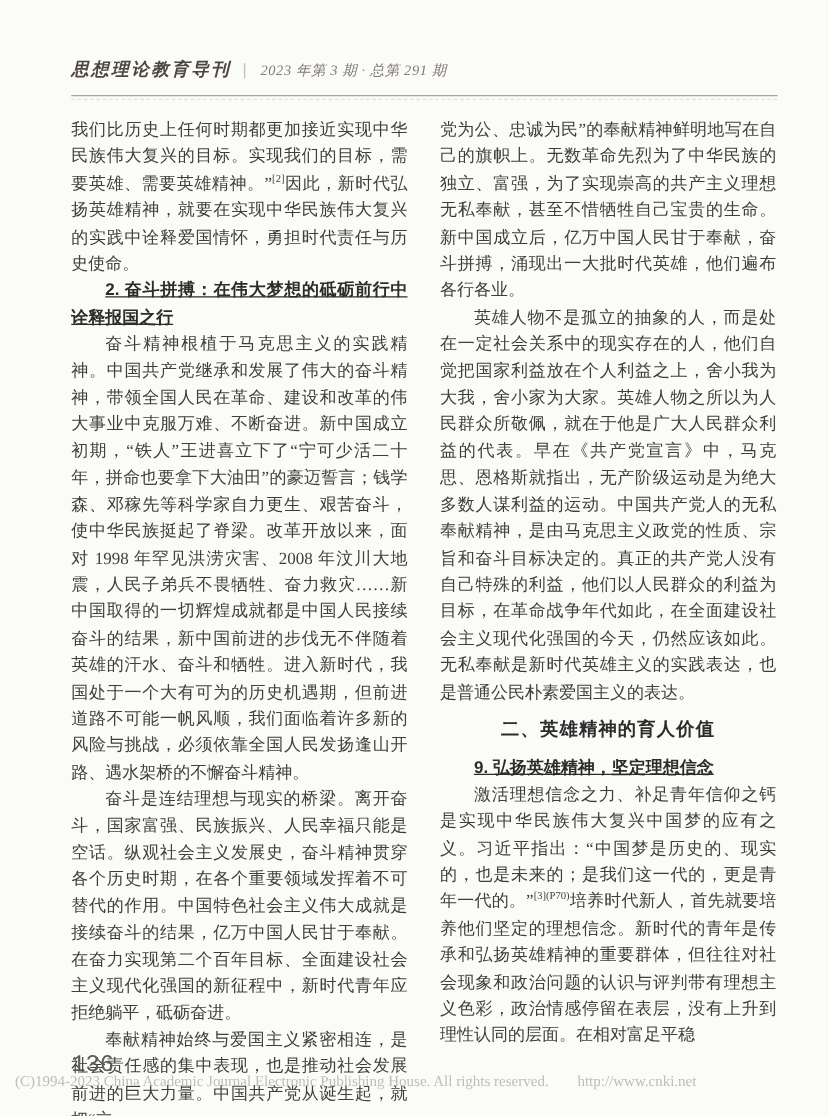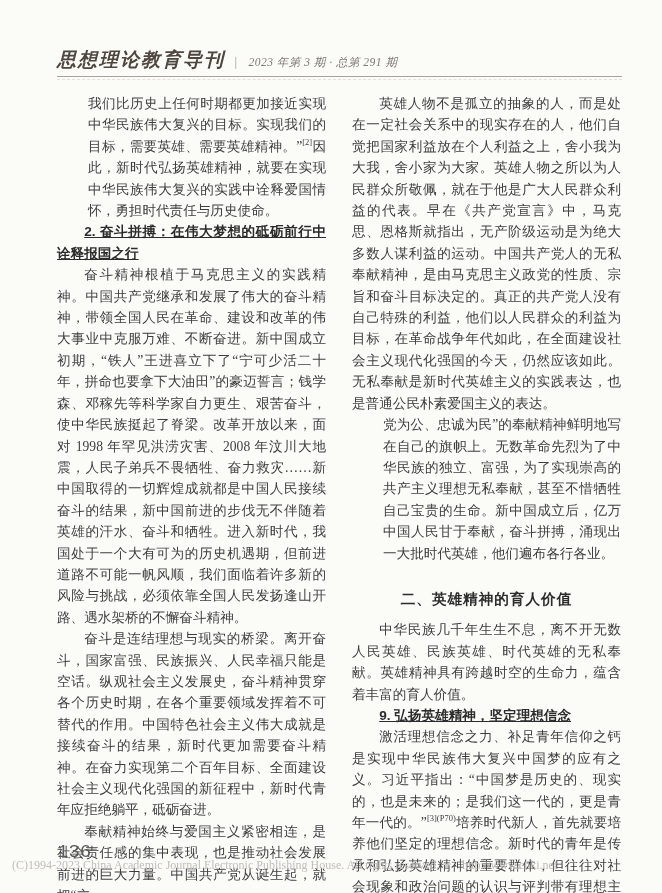--- a/index.html
+++ b/index.html
@@ -22,21 +22,21 @@
     overflow:hidden;
   }
   
   .header{
     position:absolute;left:57px;top:47px;right:40px;
     display:flex;align-items:baseline;white-space:nowrap;
   }
   .journal-title{
     font-family:Liberation Serif, serif;
     font-weight:700;font-style:italic;
-    font-size:19px;letter-spacing:2px;
+    font-size:14px;letter-spacing:2px;
     color:var(--journal_title);
   }
   .header-sep{
     color:#c2beb8;font-size:13px;margin:0 11px 0 9px;
     font-family:"Liberation Sans","DejaVu Sans",sans-serif;font-weight:300;
   }
   .issue-info{
     font-size:11.5px;color:var(--issue_text);letter-spacing:0.5px;font-style:italic;
   }
   .header-rule{
@@ -58,24 +58,24 @@
     font-size:13.6px;line-height:21.4px;
     text-align:justify;
     color:var(--body_text);
     text-indent:2em;
   }
   .blk-p{font-family:"Liberation Serif","DejaVu Serif",serif;}
   .blk-h3{
     font-family:"Liberation Sans","DejaVu Sans",sans-serif;
     font-weight:700;color:var(--heading_text);text-decoration:underline;
   }
-  .no-indent{text-indent:0;margin-left:31px;}
+  .no-indent{text-indent:0;}
   .blk-h2{
-    margin:26px 0 8px 0;
-    font-family:Liberation Mono, monospace;
+    margin:10px 0 8px 0;
+    font-family:Liberation Sans, sans-serif;
     font-weight:700;font-size:14.6px;line-height:21.4px;
     color:var(--heading_text);
     text-align:center;letter-spacing:1px;
   }
   sup{
     font-size:8.5px;line-height:0;vertical-align:super;
     letter-spacing:0;
   }
   
   .page-number{
@@ -102,28 +102,27 @@
     <span class="issue-info">2023 年第 3 期 · 总第 291 期</span>
   </div>
   <div class="header-rule"></div>
   <div class="header-rule-shadow"></div>
 
   <div class="content">
     <div class="col">
         <p class="blk-p no-indent">我们比历史上任何时期都更加接近实现中华民族伟大复兴的目标。实现我们的目标，需要英雄、需要英雄精神。”<sup>[2]</sup>因此，新时代弘扬英雄精神，就要在实现中华民族伟大复兴的实践中诠释爱国情怀，勇担时代责任与历史使命。</p>
         <div class="blk-h3">2. 奋斗拼搏：在伟大梦想的砥砺前行中诠释报国之行</div>
         <p class="blk-p">奋斗精神根植于马克思主义的实践精神。中国共产党继承和发展了伟大的奋斗精神，带领全国人民在革命、建设和改革的伟大事业中克服万难、不断奋进。新中国成立初期，“铁人”王进喜立下了“宁可少活二十年，拼命也要拿下大油田”的豪迈誓言；钱学森、邓稼先等科学家自力更生、艰苦奋斗，使中华民族挺起了脊梁。改革开放以来，面对 1998 年罕见洪涝灾害、2008 年汶川大地震，人民子弟兵不畏牺牲、奋力救灾……新中国取得的一切辉煌成就都是中国人民接续奋斗的结果，新中国前进的步伐无不伴随着英雄的汗水、奋斗和牺牲。进入新时代，我国处于一个大有可为的历史机遇期，但前进道路不可能一帆风顺，我们面临着许多新的风险与挑战，必须依靠全国人民发扬逢山开路、遇水架桥的不懈奋斗精神。</p>
-        <p class="blk-p">奋斗是连结理想与现实的桥梁。离开奋斗，国家富强、民族振兴、人民幸福只能是空话。纵观社会主义发展史，奋斗精神贯穿各个历史时期，在各个重要领域发挥着不可替代的作用。中国特色社会主义伟大成就是接续奋斗的结果，新时代更加需要奋斗精神。在奋力实现第二个百年目标、全面建设社会主义现代化强国的新征程中，新时代青年应拒绝躺平，砥砺奋进。</p>
+        <p class="blk-p">奋斗是连结理想与现实的桥梁。离开奋斗，国家富强、民族振兴、人民幸福只能是空话。纵观社会主义发展史，奋斗精神贯穿各个历史时期，在各个重要领域发挥着不可替代的作用。中国特色社会主义伟大成就是接续奋斗的结果，亿万中国人民甘于奉献。在奋力实现第二个百年目标、全面建设社会主义现代化强国的新征程中，新时代青年应拒绝躺平，砥砺奋进。</p>
         <p class="blk-p">奉献精神始终与爱国主义紧密相连，是社会责任感的集中表现，也是推动社会发展前进的巨大力量。中国共产党从诞生起，就把“立</p>
       </div>
     <div class="col">
+        <p class="blk-p no-indent">党为公、忠诚为民”的奉献精神鲜明地写在自己的旗帜上。无数革命先烈为了中华民族的独立、富强，为了实现崇高的共产主义理想无私奉献，甚至不惜牺牲自己宝贵的生命。新中国成立后，亿万中国人民甘于奉献，奋斗拼搏，涌现出一大批时代英雄，他们遍布各行各业。</p>
         <p class="blk-p">英雄人物不是孤立的抽象的人，而是处在一定社会关系中的现实存在的人，他们自觉把国家利益放在个人利益之上，舍小我为大我，舍小家为大家。英雄人物之所以为人民群众所敬佩，就在于他是广大人民群众利益的代表。早在《共产党宣言》中，马克思、恩格斯就指出，无产阶级运动是为绝大多数人谋利益的运动。中国共产党人的无私奉献精神，是由马克思主义政党的性质、宗旨和奋斗目标决定的。真正的共产党人没有自己特殊的利益，他们以人民群众的利益为目标，在革命战争年代如此，在全面建设社会主义现代化强国的今天，仍然应该如此。无私奉献是新时代英雄主义的实践表达，也是普通公民朴素爱国主义的表达。</p>
-        <p class="blk-p no-indent">党为公、忠诚为民”的奉献精神鲜明地写在自己的旗帜上。无数革命先烈为了中华民族的独立、富强，为了实现崇高的共产主义理想无私奉献，甚至不惜牺牲自己宝贵的生命。新中国成立后，亿万中国人民甘于奉献，奋斗拼搏，涌现出一大批时代英雄，他们遍布各行各业。</p>
         <div class="blk-h2">二、英雄精神的育人价值</div>
-        <p class="blk-p">中华民族几千年生生不息，离不开无数人民英雄、民族英雄、时代英雄的无私奉献。英雄精神具有跨越时空的生命力，蕴含着丰富的育人价值。</p>
         <div class="blk-h3">9. 弘扬英雄精神，坚定理想信念</div>
         <p class="blk-p">激活理想信念之力、补足青年信仰之钙是实现中华民族伟大复兴中国梦的应有之义。习近平指出：“中国梦是历史的、现实的，也是未来的；是我们这一代的，更是青年一代的。”<sup>[3](P70)</sup>培养时代新人，首先就要培养他们坚定的理想信念。新时代的青年是传承和弘扬英雄精神的重要群体，但往往对社会现象和政治问题的认识与评判带有理想主义色彩，政治情感停留在表层，没有上升到理性认同的层面。在相对富足平稳</p>
       </div>
   </div>
 
   <div class="page-number">136</div>
   <div class="copyright-line">
     <span>(C)1994-2023 China Academic Journal Electronic Publishing House. All rights reserved.</span>
     <span class="cnki-url">http://www.cnki.net</span>
   </div>

